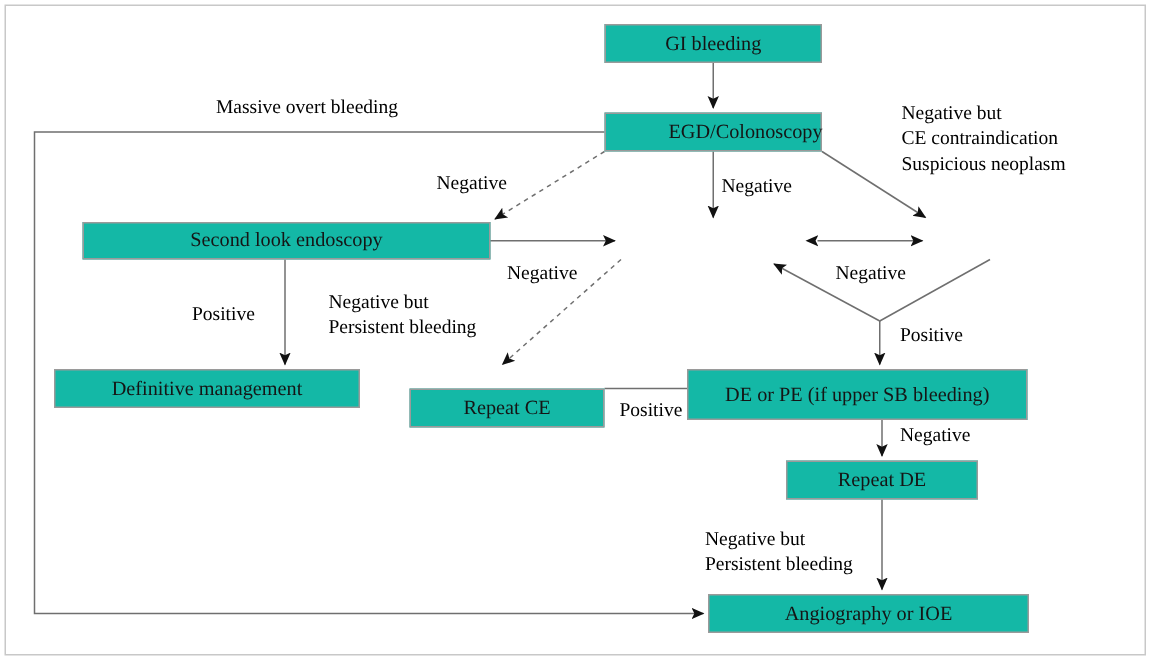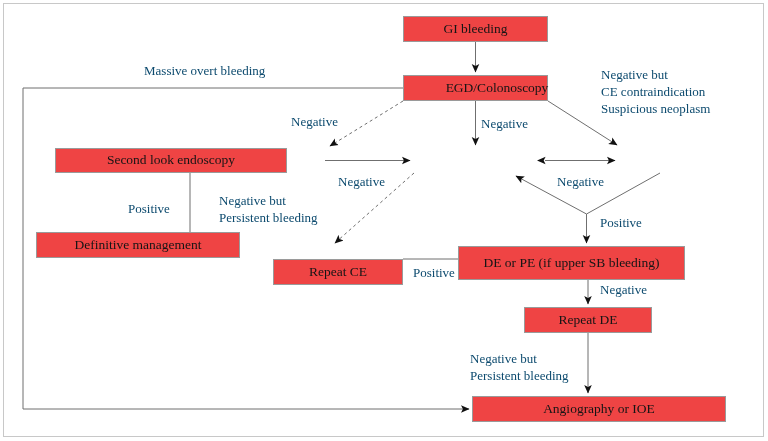--- a/index.html
+++ b/index.html
@@ -30,32 +30,32 @@
     left: 0;
     top: 0;
     width: 768px;
     height: 441px;
     pointer-events: none;
   }
   .node {
     position: absolute;
     box-sizing: border-box;
     border: 1px solid #9a9a9a;
-    background: #ef4444;
+    background: #14b8a6;
     display: flex;
     align-items: center;
     justify-content: center;
     color: #151515;
     font-size: 13.5px;
     line-height: 1.1;
     white-space: nowrap;
   }
   .edge-label {
     position: absolute;
-    color: #0c4a6e;
+    color: #000000;
     font-size: 13px;
     line-height: 1.32;
     white-space: nowrap;
     background: transparent;
   }
   .edge-label.multi { white-space: pre; }
 </style>
 </head>
 <body>
 
@@ -108,43 +108,43 @@
   </svg>
 
   <div class="node" style="left:403px; top:16px; width:145px; height:26px;">
     <span>GI bleeding</span>
   </div>
 
   <div class="node" style="left:403px; top:75px; width:145px; height:26px;padding-left:43px;">
     <span>EGD/Colonoscopy</span>
   </div>
 
-  <div class="node" style="left:55px; top:148px; width:232px; height:25px;">
+  <div class="node" style="left:55px; top:148px; width:272px; height:25px;">
     <span>Second look endoscopy</span>
   </div>
 
 
 
-  <div class="node" style="left:36px; top:232px; width:204px; height:26px;">
+  <div class="node" style="left:36px; top:246px; width:204px; height:26px;">
     <span>Definitive management</span>
   </div>
 
   <div class="node" style="left:273px; top:246px; width:130px; height:26px;margin-top:13px;">
     <span>Repeat CE</span>
   </div>
 
   <div class="node" style="left:458px; top:246px; width:227px; height:34px;">
     <span>DE or PE (if upper SB bleeding)</span>
   </div>
 
   <div class="node" style="left:524px; top:307px; width:128px; height:26px;">
     <span>Repeat DE</span>
   </div>
 
-  <div class="node" style="left:472px; top:396px; width:254px; height:26px;">
+  <div class="node" style="left:472px; top:396px; width:214px; height:26px;">
     <span>Angiography or IOE</span>
   </div>
 
   <div class="edge-label" style="left:144px; top:62px;">Massive overt bleeding</div>
 
   <div class="edge-label multi" style="left:601px; top:66px;">Negative but
 CE contraindication
 Suspicious neoplasm</div>
 
   <div class="edge-label" style="left:291px; top:113px;">Negative</div>

